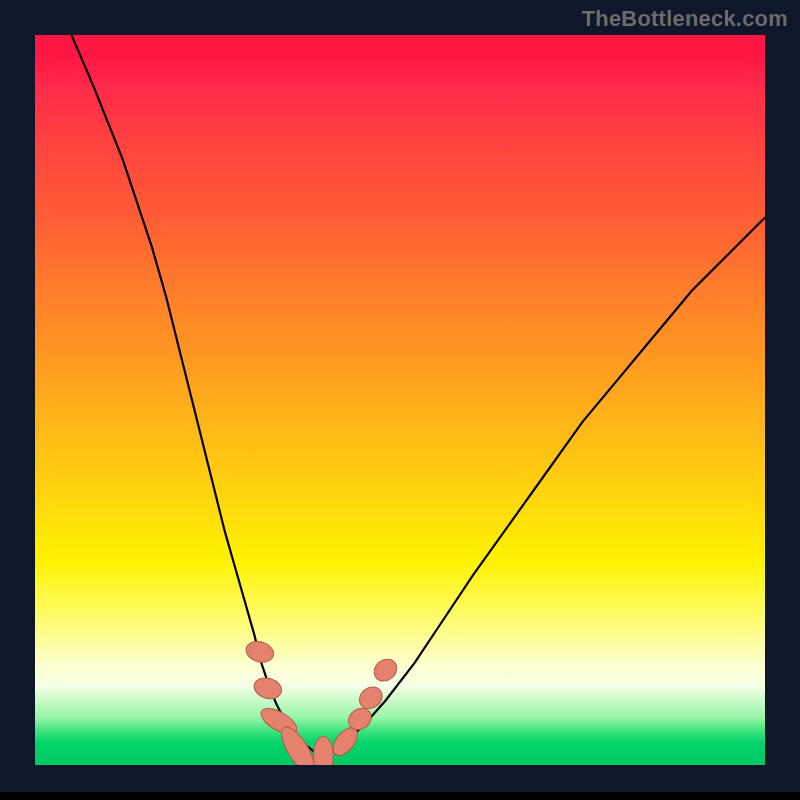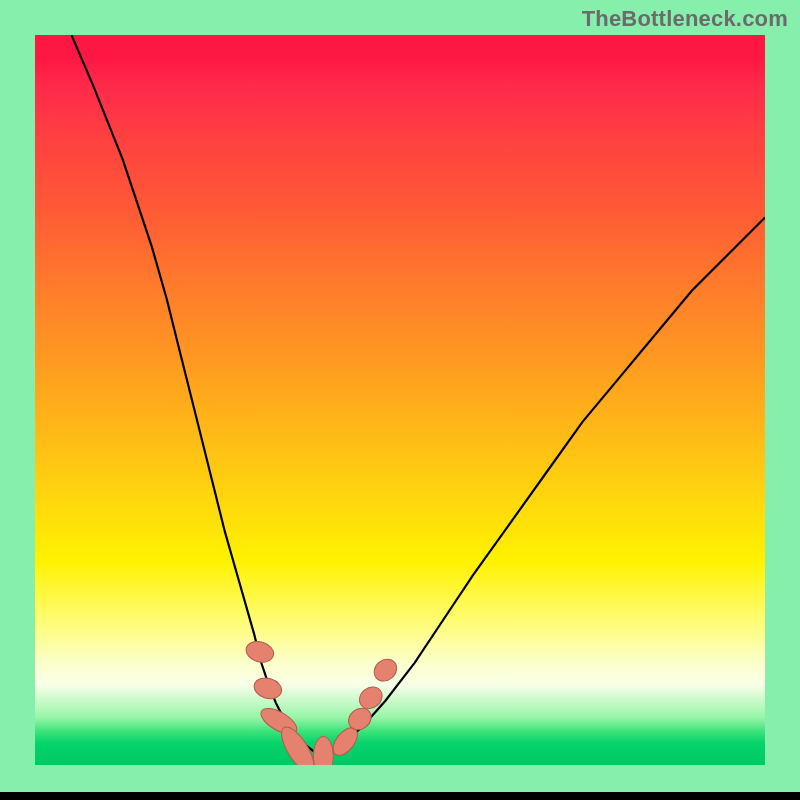--- a/index.html
+++ b/index.html
@@ -8,21 +8,21 @@
     width: 800px;
     height: 800px;
     overflow: hidden;
     background: #000;
     font-family: Arial, Helvetica, sans-serif;
   }
   .frame {
     position: absolute;
     left: 0; top: 0;
     width: 800px; height: 792px;
-    background: #86efac;
+    background: #0f172a;
   }
   .plot {
     position: absolute;
     left: 35px;
     top: 35px;
     width: 730px;
     height: 730px;
     background: linear-gradient(to bottom,
       #ff1744 0%,
       #ff1744 3%,

